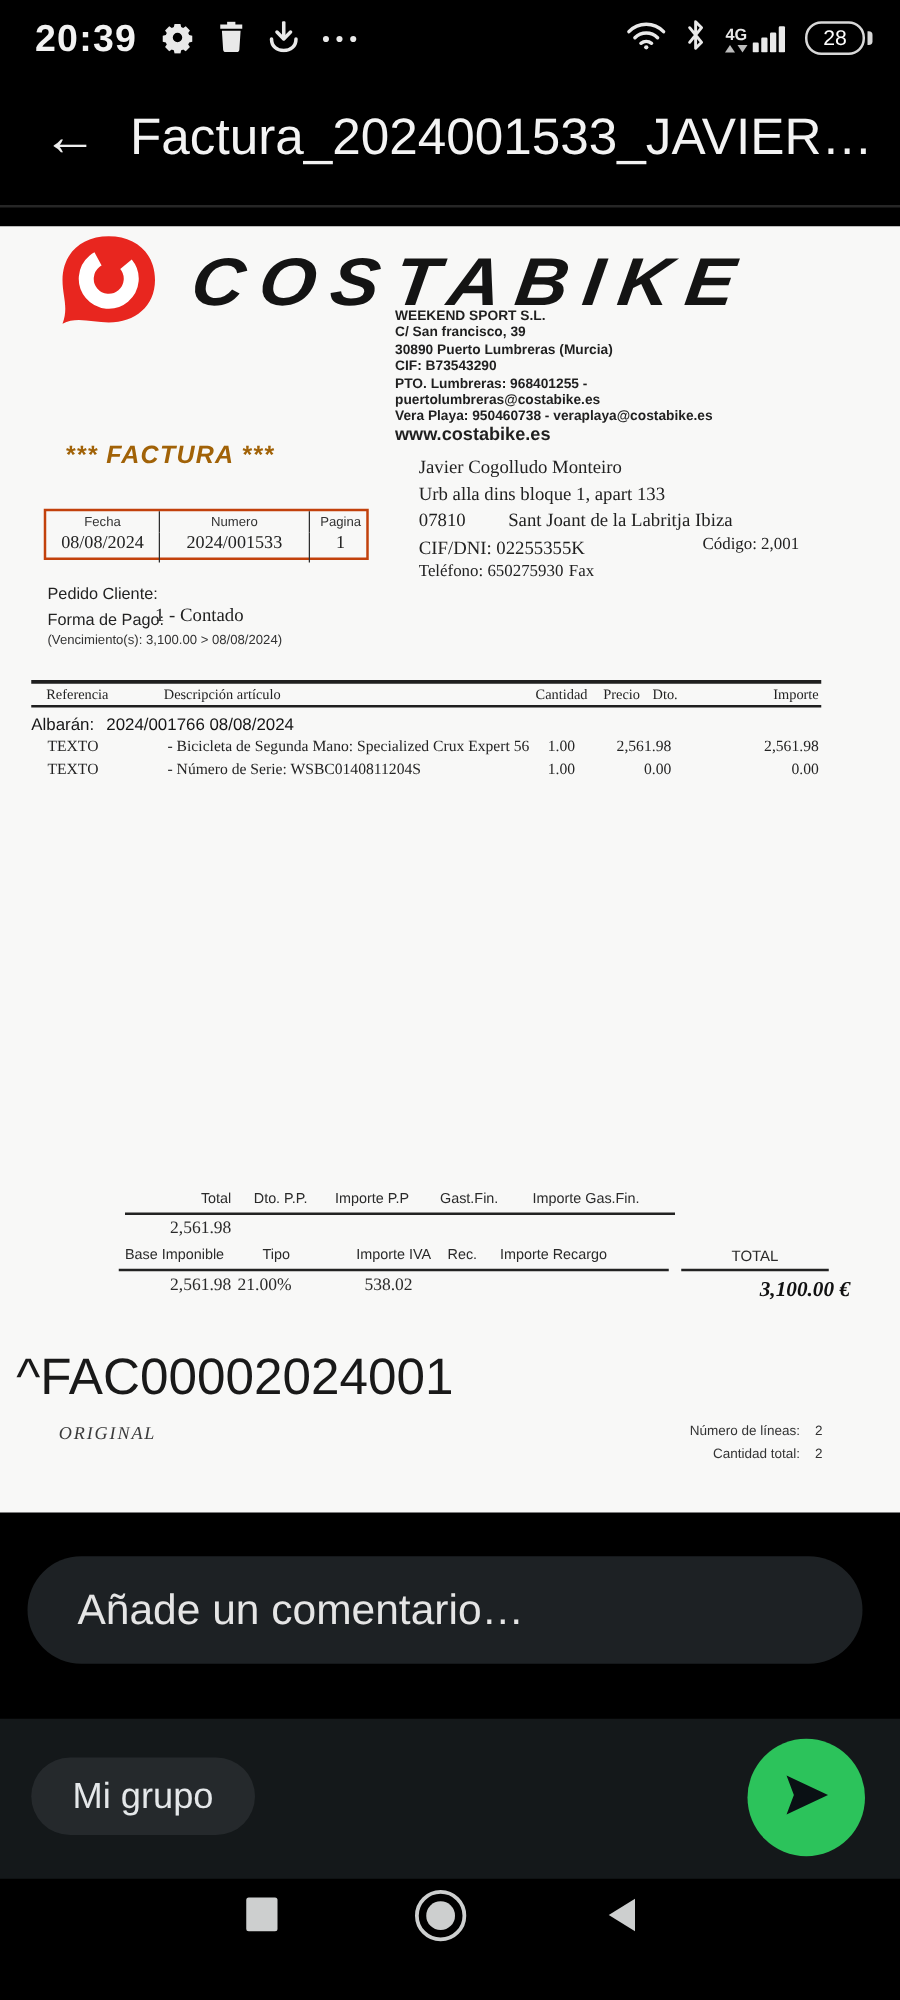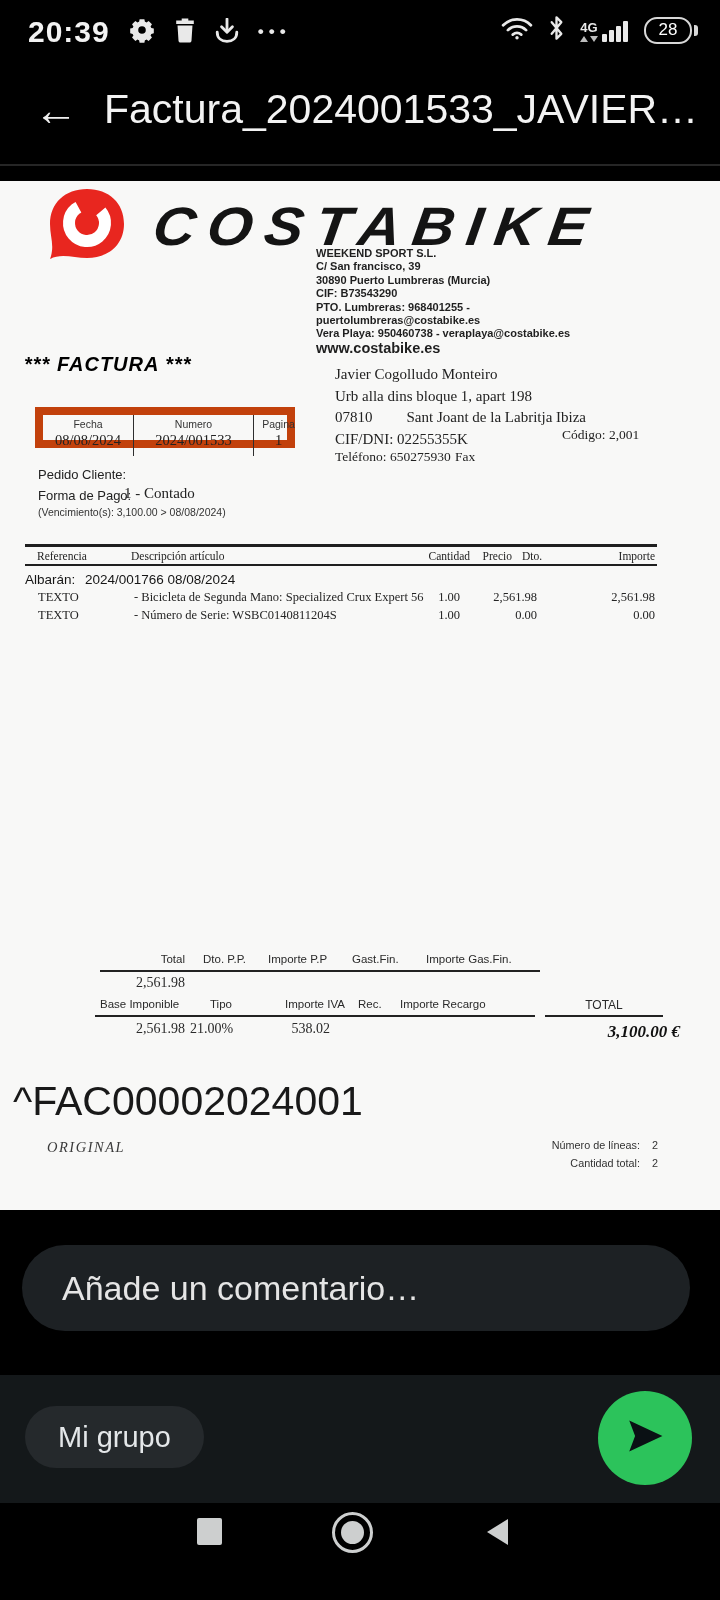--- a/index.html
+++ b/index.html
@@ -35,28 +35,28 @@
   .document { position:absolute; top:181px; left:0; width:720px; height:1029px; background:#f8f8f7; color:#222; }
   .doc-abs { position:absolute; }
   .serif { font-family:"Liberation Serif", serif; }
 
   .wordmark { position:absolute; left:158px; top:14px; font-size:54px; font-weight:bold; font-style:italic;
               letter-spacing:11px; color:#141414; transform:skewX(-8deg) scaleX(1.08); transform-origin:left top; white-space:nowrap; }
   .company { position:absolute; left:316px; top:66px; width:310px; 
              font-size:11px; font-weight:bold; color:#1f1f1f; line-height:13.4px; }
   .company .web { font-size:14.5px; margin-top:1px; }
 
-  .factura-title { position:absolute; left:24px; top:172px; font-size:20px; font-style:italic; font-weight:bold;
-                   color:#000000; letter-spacing:1px; }
+  .factura-title { position:absolute; left:52px; top:172px; font-size:20px; font-style:italic; font-weight:bold;
+                   color:#a16207; letter-spacing:1px; }
 
   .customer { position:absolute; left:335px; top:183px; font-family:"Liberation Serif", serif;
               font-size:15px; color:#222; line-height:21.5px; }
   .cust-zip-gap { display:inline-block; width:34px; }
 
-  .meta-box { position:absolute; left:35px; top:226px; width:260px; height:41px; border:8px solid #c2410c;
+  .meta-box { position:absolute; left:35px; top:226px; width:260px; height:41px; border:2px solid #c2410c;
               display:grid; grid-template-columns:90px 120px 50px; grid-template-rows:17px 24px; }
   .meta-box .mh { font-size:10.5px; color:#333; text-align:center; padding-top:3px; }
   .meta-box .mv { font-family:"Liberation Serif", serif; font-size:14.5px; text-align:center; }
   .meta-box .vline { border-left:1.5px solid #2e2e2e; }
 
   .tbl-head { position:absolute; left:25px; top:363px; width:632px; height:22px;
               border-top:3px solid #1f1f1f; border-bottom:2px solid #1f1f1f; font-size:11.5px; color:#222;font-family:Liberation Serif, serif; }
   .tbl-head span { position:absolute; top:3px; }
   .ra { text-align:right; }
 
@@ -180,21 +180,21 @@
     <div>CIF: B73543290</div>
     <div>PTO. Lumbreras: 968401255 - puertolumbreras@costabike.es</div>
     <div>Vera Playa: 950460738 - veraplaya@costabike.es</div>
     <div class="web">www.costabike.es</div>
   </div>
 
   <span class="factura-title">*** FACTURA ***</span>
 
   <div class="customer">
     <div>Javier Cogolludo Monteiro</div>
-    <div>Urb alla dins bloque 1, apart 198</div>
+    <div>Urb alla dins bloque 1, apart 133</div>
     <div><span>07810</span><span class="cust-zip-gap"></span><span>Sant Joant de la Labritja  Ibiza</span></div>
     <div>CIF/DNI: 02255355K</div>
   </div>
   <span class="doc-abs serif" style="left:335px; top:268px; font-size:13.5px;">Teléfono: 650275930</span>
   <span class="doc-abs serif" style="left:455px; top:268px; font-size:13.5px;">Fax</span>
   <span class="doc-abs serif" style="left:562px; top:246px; font-size:13.5px;">Código: 2,001</span>
 
   <div class="meta-box">
     <div class="mh">Fecha</div>
     <div class="mh vline">Numero</div>

